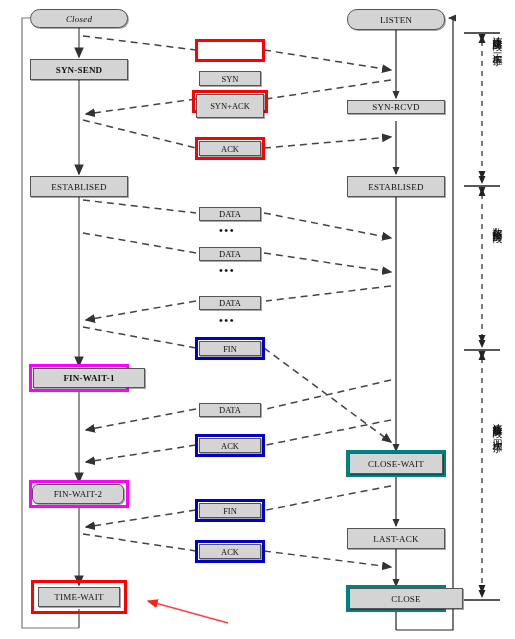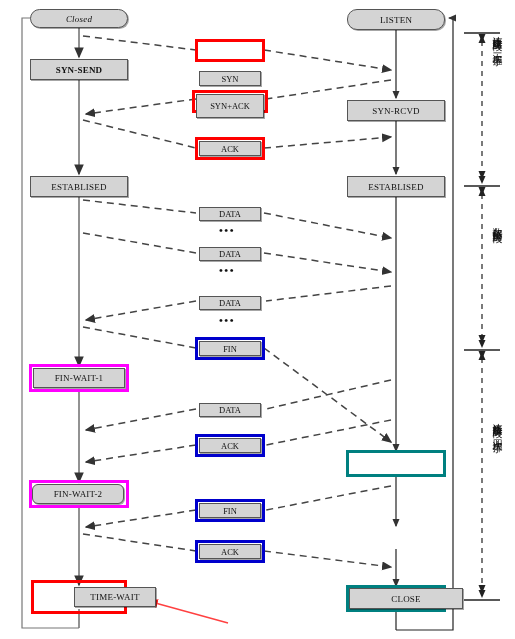--- a/index.html
+++ b/index.html
@@ -177,41 +177,47 @@
 
   <div class="node round italic" style="left:30px;top:9px;width:98px;height:19px;">
     <span>Closed</span>
   </div>
   <div class="node" style="left:30px;top:59px;width:98px;height:21px;font-weight:bold;">
     <span>SYN-SEND</span>
   </div>
   <div class="node" style="left:30px;top:176px;width:98px;height:21px;">
     <span>ESTABLISED</span>
   </div>
-  <div class="node" style="left:33px;top:368px;width:92px;height:20px;">
+  <div class="node" style="left:33px;top:368px;width:112px;height:20px;font-weight:bold;">
     <span>FIN-WAIT-1</span>
   </div>
   <div class="node" style="left:32px;top:484px;width:92px;height:20px;border-radius:6px;">
     <span>FIN-WAIT-2</span>
   </div>
-  <div class="node" style="left:38px;top:587px;width:82px;height:20px;margin-left:36px;">
+  <div class="node" style="left:38px;top:587px;width:82px;height:20px;">
     <span>TIME-WAIT</span>
   </div>
 
   <div class="frame teal" style="left:346px;top:450px;width:100px;height:27px;"></div>
   <div class="frame teal" style="left:346px;top:585px;width:100px;height:27px;"></div>
 
   <div class="node round" style="left:347px;top:9px;width:98px;height:21px;">
     <span>LISTEN</span>
   </div>
-  <div class="node" style="left:347px;top:100px;width:98px;height:21px;">
+  <div class="node" style="left:347px;top:100px;width:98px;height:14px;">
     <span>SYN-RCVD</span>
   </div>
   <div class="node" style="left:347px;top:176px;width:98px;height:21px;">
     <span>ESTABLISED</span>
+  </div>
+  <div class="node" style="left:349px;top:453px;width:94px;height:21px;">
+    <span>CLOSE-WAIT</span>
+  </div>
+  <div class="node" style="left:347px;top:528px;width:98px;height:21px;">
+    <span>LAST-ACK</span>
   </div>
   <div class="node" style="left:349px;top:588px;width:114px;height:21px;">
     <span>CLOSE</span>
   </div>
 
   <div class="frame red" style="left:195px;top:39px;width:70px;height:23px;"></div>
   <div class="msg" style="left:199px;top:43px;width:62px;height:15px;margin-top:28px;">
     <span>SYN</span>
   </div>
 

